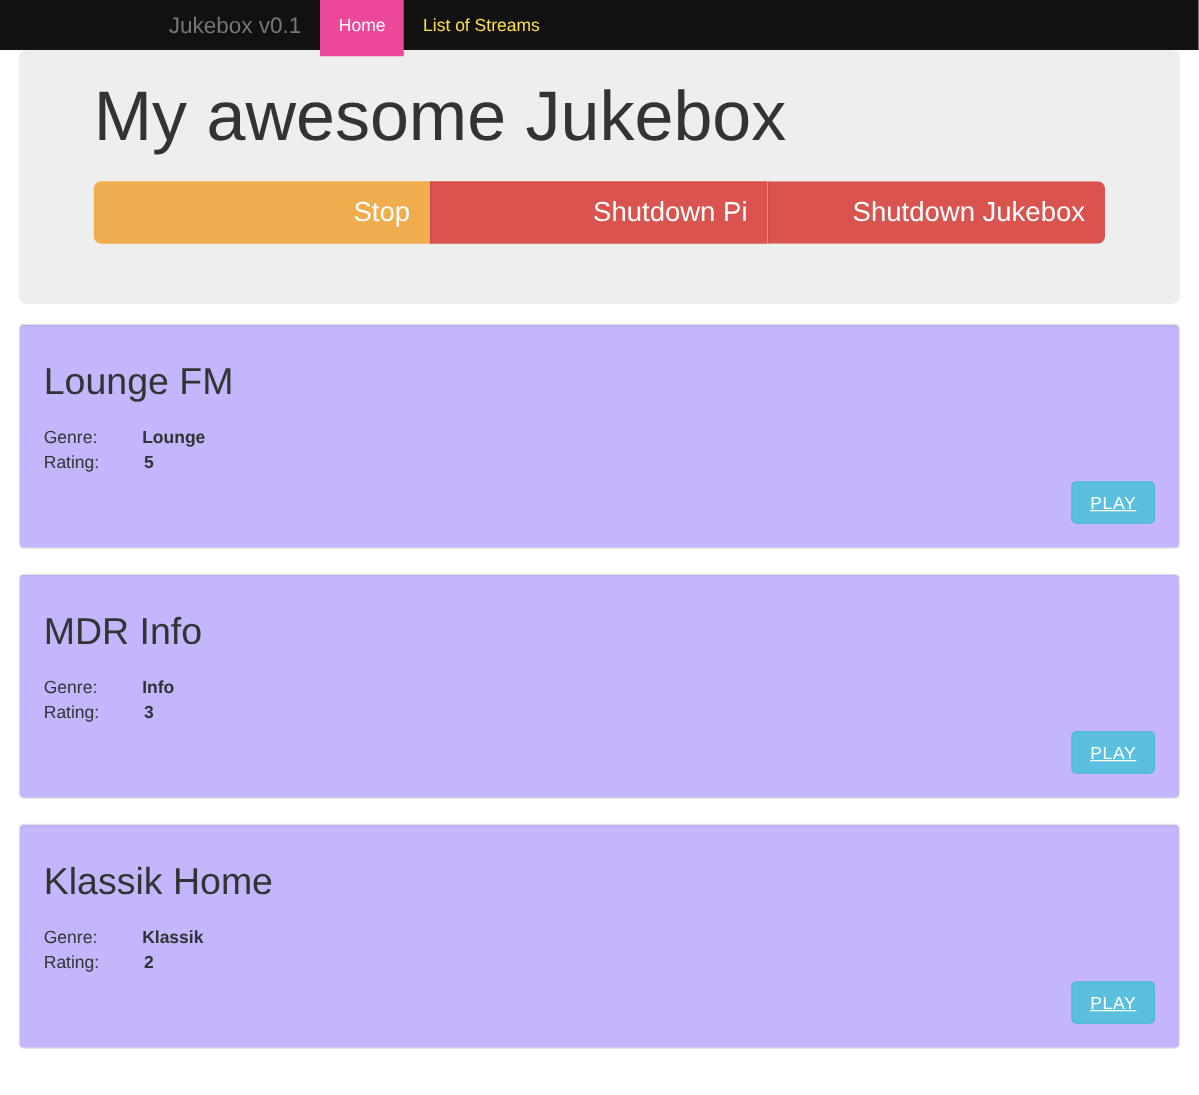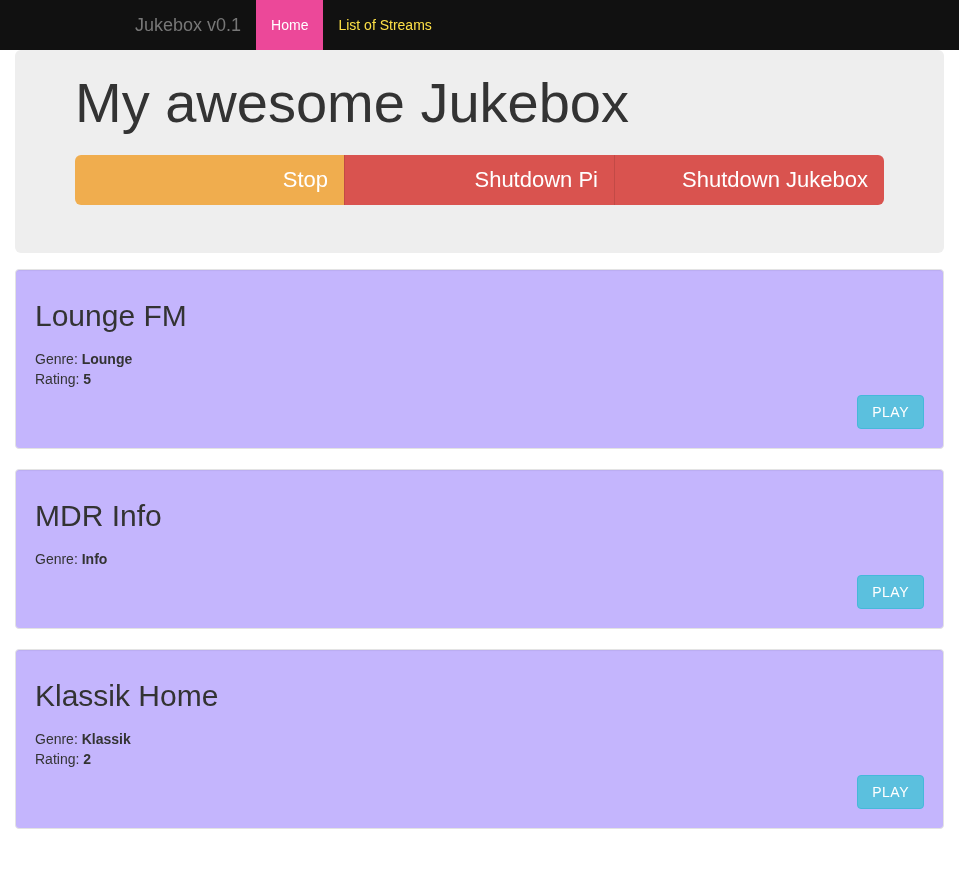--- a/index.html
+++ b/index.html
@@ -8,21 +8,21 @@
       padding: 0;
     }
     body {
       font-family: "Helvetica Neue", Helvetica, Arial, sans-serif;
       font-size: 14px;
       color: #333;
       background: #fff;
     }
     .navbar {
       background: #111;
-      height: 50px;
+      height: 40px;
       display: flex;
       align-items: center;
       padding: 0 0 0 120px;
     }
     .navbar-brand {
       color: #777;
       font-size: 18px;
       font-weight: 500;
       padding: 15px 15px;
       text-decoration: none;
@@ -121,23 +121,25 @@
     }
     .btn-info {
       background: #5bc0de;
       color: #fff;
       border: 1px solid #46b8da;
       padding: 8px 14px;
       font-size: 14px;
       border-radius: 4px;
       cursor: pointer;
       letter-spacing: 0.5px;
+      text-decoration: underline;
     }
     strong {
       font-weight: 700;
+      margin-left: 32px;
     }
   </style>
 </head>
 <body>
 
 <div class="navbar">
   <a class="navbar-brand">Jukebox v0.1</a>
   <ul class="navbar-nav">
     <li class="active">
       <a>Home</a>
@@ -169,20 +171,23 @@
     <div class="actions">
       <button class="btn-info">PLAY</button>
     </div>
   </div>
 
   <div class="well">
     <h2>MDR Info</h2>
     <p>
       <span>Genre: </span><strong>Info</strong>
     </p>
+    <p>
+      <span>Rating: </span><strong>3</strong>
+    </p>
     <div class="actions">
       <button class="btn-info">PLAY</button>
     </div>
   </div>
 
   <div class="well">
     <h2>Klassik Home</h2>
     <p>
       <span>Genre: </span><strong>Klassik</strong>
     </p>

